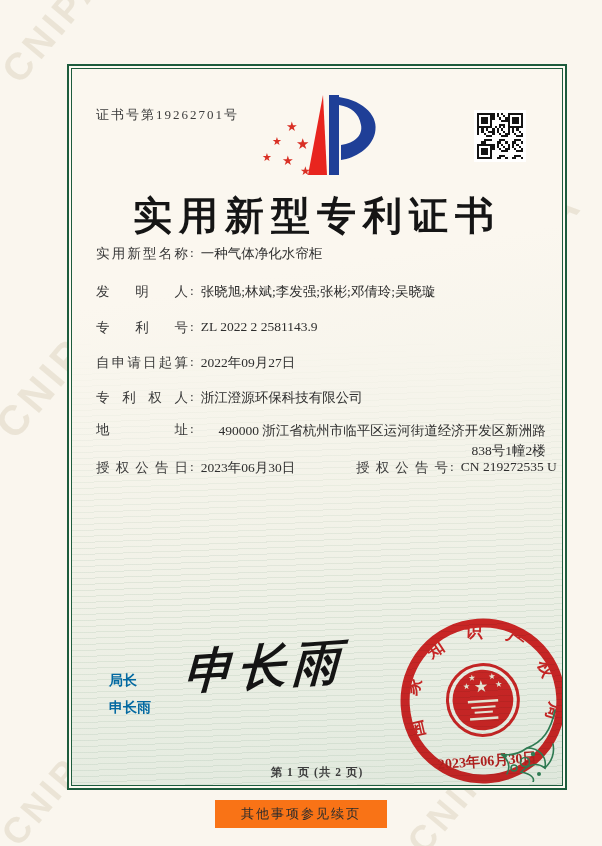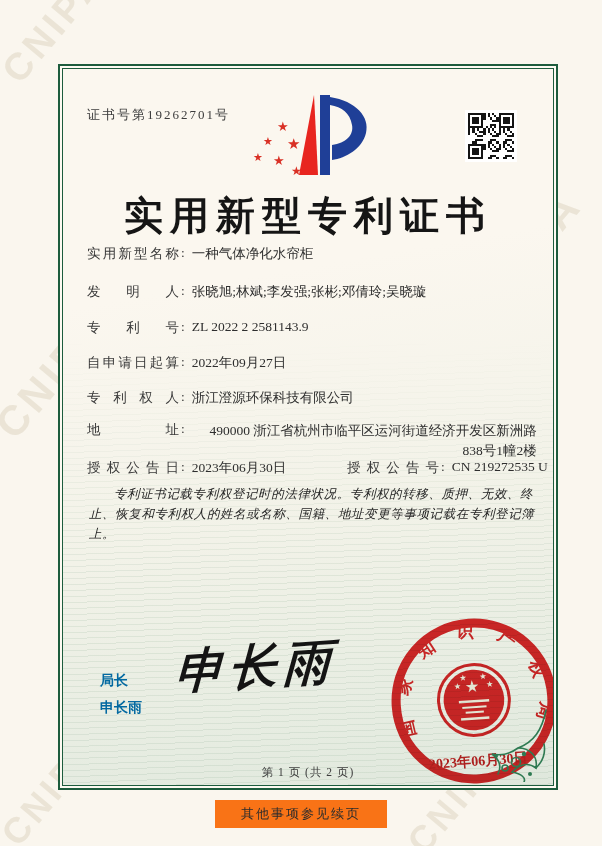--- a/index.html
+++ b/index.html
@@ -6,21 +6,21 @@
   html,body { width:602px; height:846px; }
   body { font-family:"Liberation Serif","DejaVu Serif",serif; background:#faf6ee; }
 
   .page { position:relative; width:602px; height:846px; background:#faf6ee; overflow:hidden; }
 
   .wm { position:absolute; font-family:"Liberation Sans","DejaVu Sans",sans-serif;
         font-weight:bold; color:#e6dfcf; opacity:.75; letter-spacing:4px;
         transform:rotate(-50deg); pointer-events:none; }
 
   
-  .frame { position:absolute; left:58px; top:64px; width:500px; height:726px;
+  .frame { position:absolute; left:67px; top:64px; width:500px; height:726px;
            border:2.5px solid #1d5c3d; background:#fdfaf2; }
   .frame-inner { position:absolute; left:2px; top:2px; right:2px; bottom:2px;
                  border:1px solid #1d5c3d; overflow:hidden; }
   .cert-bg { position:absolute; inset:0;
              background:linear-gradient(170deg,#fbf7ef 30%,#f2f2e8 62%,#e6ece1 88%,#dfe7dc 100%); }
   .cert-waves { position:absolute; inset:0;
                 background-image:repeating-linear-gradient(178deg, rgba(120,160,130,0) 0 5px, rgba(120,160,130,.14) 5px 6px);
                 -webkit-mask-image:linear-gradient(to bottom, transparent 38%, #000 72%);
                 mask-image:linear-gradient(to bottom, transparent 38%, #000 72%); }
 
@@ -49,21 +49,21 @@
   .signer { position:absolute; left:37px; top:598px; font-family:"Liberation Sans","DejaVu Sans",sans-serif;
             font-size:14px; color:#0369a1; line-height:1.9; font-weight:700; }
   .signature { position:absolute; left:112px; top:566px; font-size:48px; color:#141414;
                font-weight:600; font-style:italic; letter-spacing:6px;
                transform:rotate(-4deg) skewX(-6deg); }
 
   .seal { position:absolute; left:325px; top:546px; width:172px; height:172px;
           transform:rotate(-4deg); opacity:.93; mix-blend-mode:multiply; }
 
   .page-footer { position:absolute; left:0; top:696px; width:100%; text-align:center;
-                 font-size:11.5px; color:#3d3d3d; letter-spacing:1px; }
+                 font-size:11.5px; color:#3d3d3d; letter-spacing:1px;font-weight:bold; }
 
   .corner-orn { position:absolute; right:3px; bottom:3px; width:78px; height:78px; }
 
   .note { position:absolute; left:50%; top:800px; transform:translateX(-50%);
           background:#f97316; padding:5px 26px; font-size:13px; 
           color:#2c2c2c; letter-spacing:2px; white-space:nowrap; }
 </style>
 </head>
 <body>
 
@@ -334,21 +334,20 @@
           <span class="flabel">地址</span><span class="fcolon">:</span><span class="fvalue wrap">490000 浙江省杭州市临平区运河街道经济开发区新洲路838号1幢2楼</span>
         </div>
         <div class="frow" style="top:214px;">
           <span class="flabel">授权公告日</span><span class="fcolon">:</span><span class="fvalue">2023年06月30日</span>
           <span style="display:inline-block; width:54px;"></span>
           <span class="flabel">授权公告号</span><span class="fcolon">:</span><span class="fvalue">CN 219272535 U</span>
         </div>
       </div>
 
       <div class="paras">
-        <p>专利证书记载专利权登记时的法律状况。专利权的转移、质押、无效、终止、恢复和专利权人的姓名或名称、国籍、地址变更等事项记载在专利登记簿上。</p>
       </div>
 
       <div class="signer">
         <div>局长</div>
         <div>申长雨</div>
       </div>
       <div class="signature">申长雨</div>
 
       <div class="seal">
         <svg viewBox="0 0 170 170" width="172" height="172">

